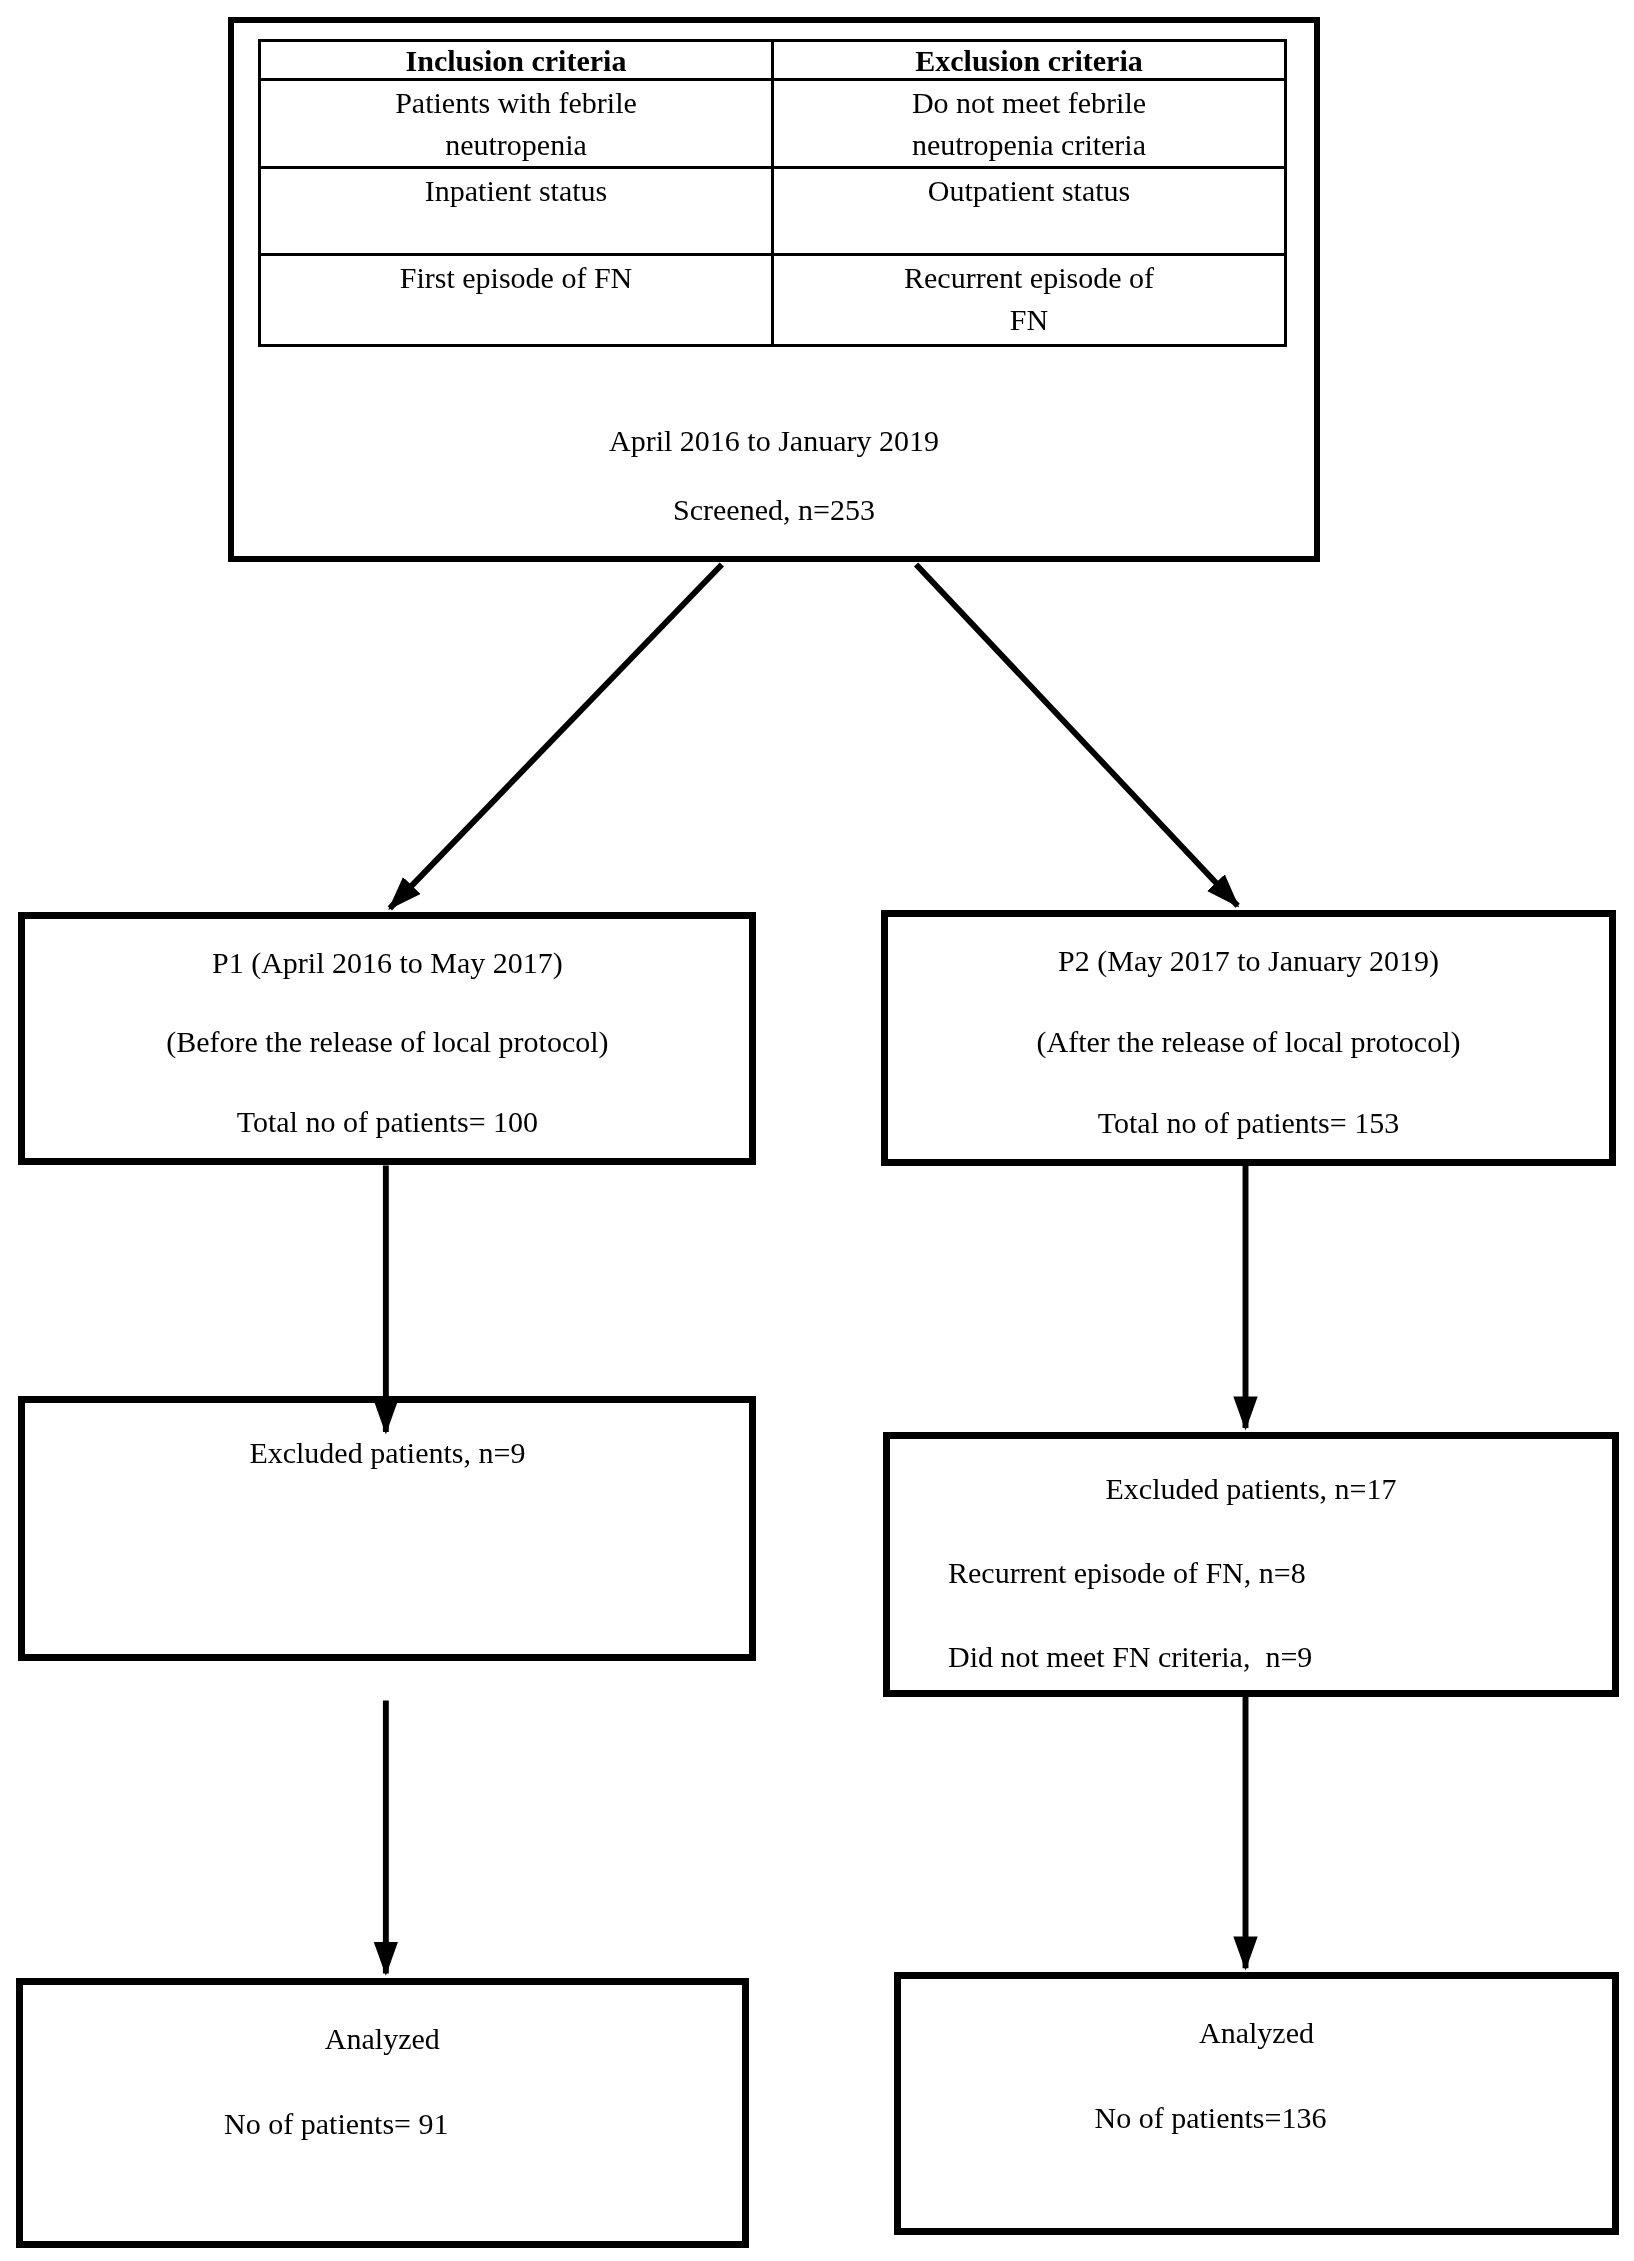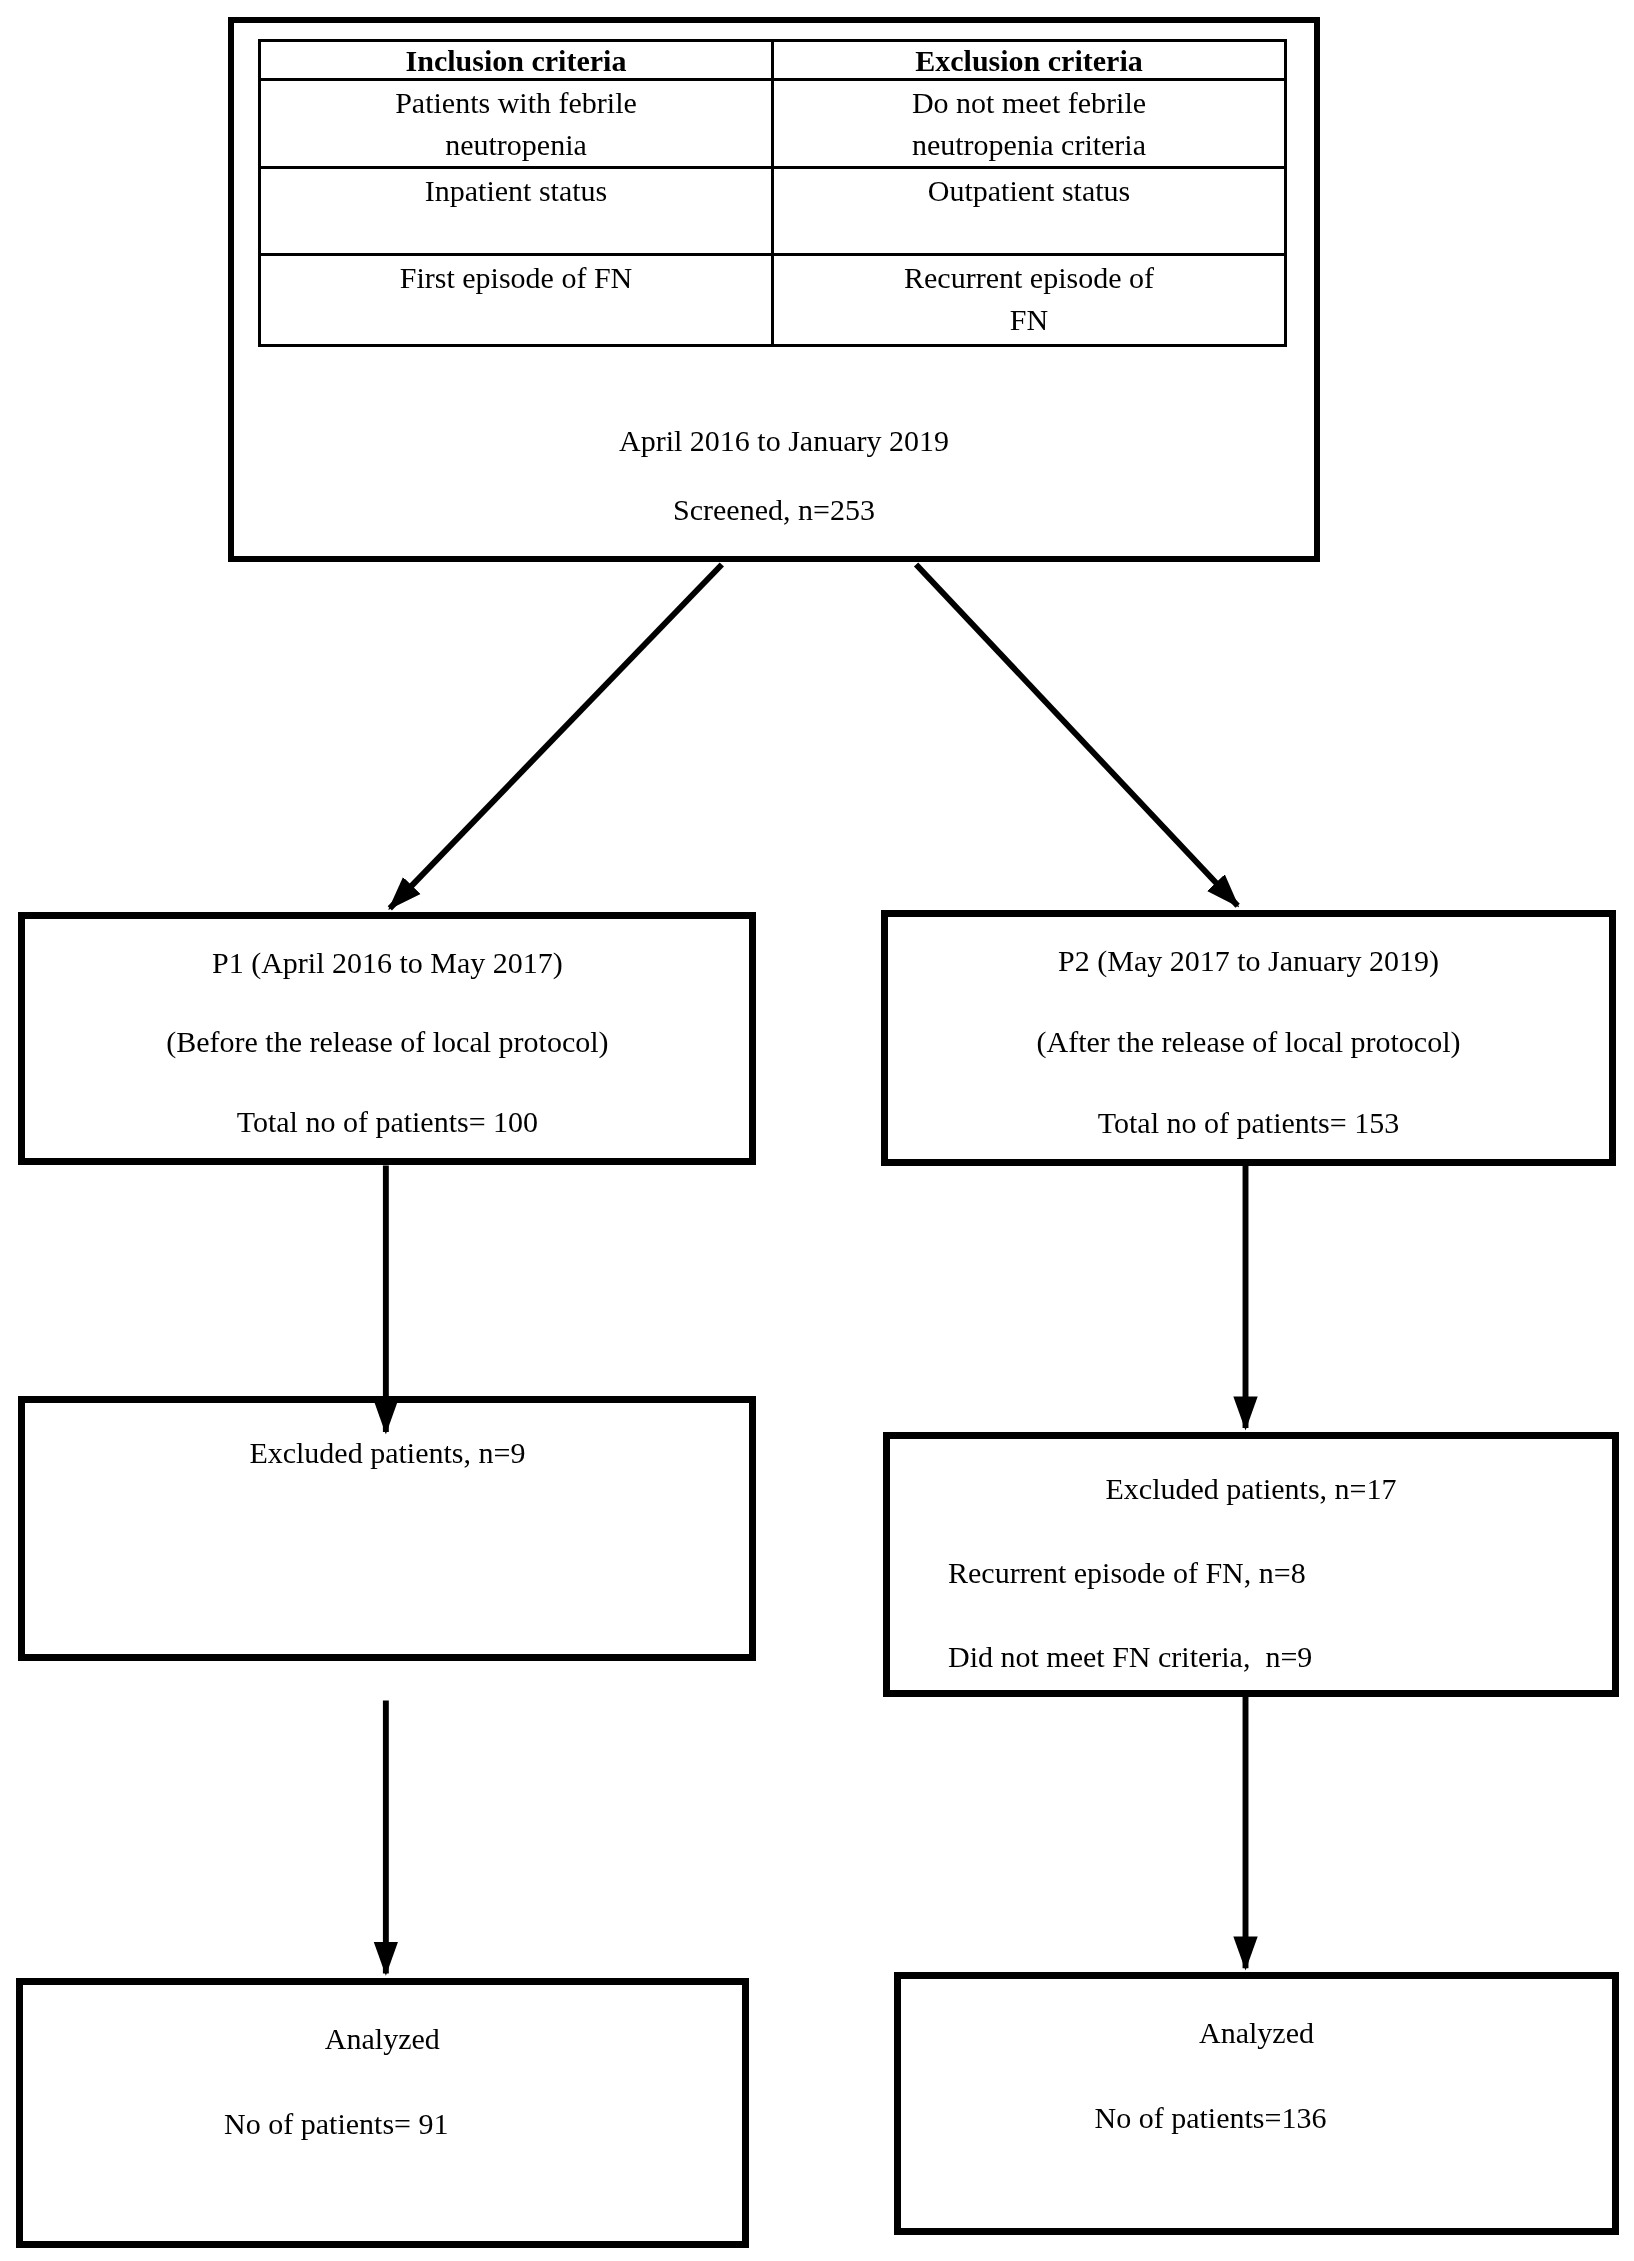--- a/index.html
+++ b/index.html
@@ -60,21 +60,21 @@
   .criteria-table tbody tr:nth-child(3) { height: 91px; }
   .criteria-table tbody tr:nth-child(4) { height: 43px; }
 
   .top-box .free-line {
     position: absolute;
     left: 0; width: 100%;
     text-align: center;
     font-size: 30px;
     line-height: 39px;
   }
-  .period-line   { top: 398px; margin-left: 10px; }
+  .period-line   { top: 398px; }
   .screened-line { top: 467px; }
 
   
   .p-box {
     display: flex;
     flex-direction: column;
     justify-content: space-between;
     text-align: center;
     padding: 23.6px 6.6px 17px 6.6px;
   }

